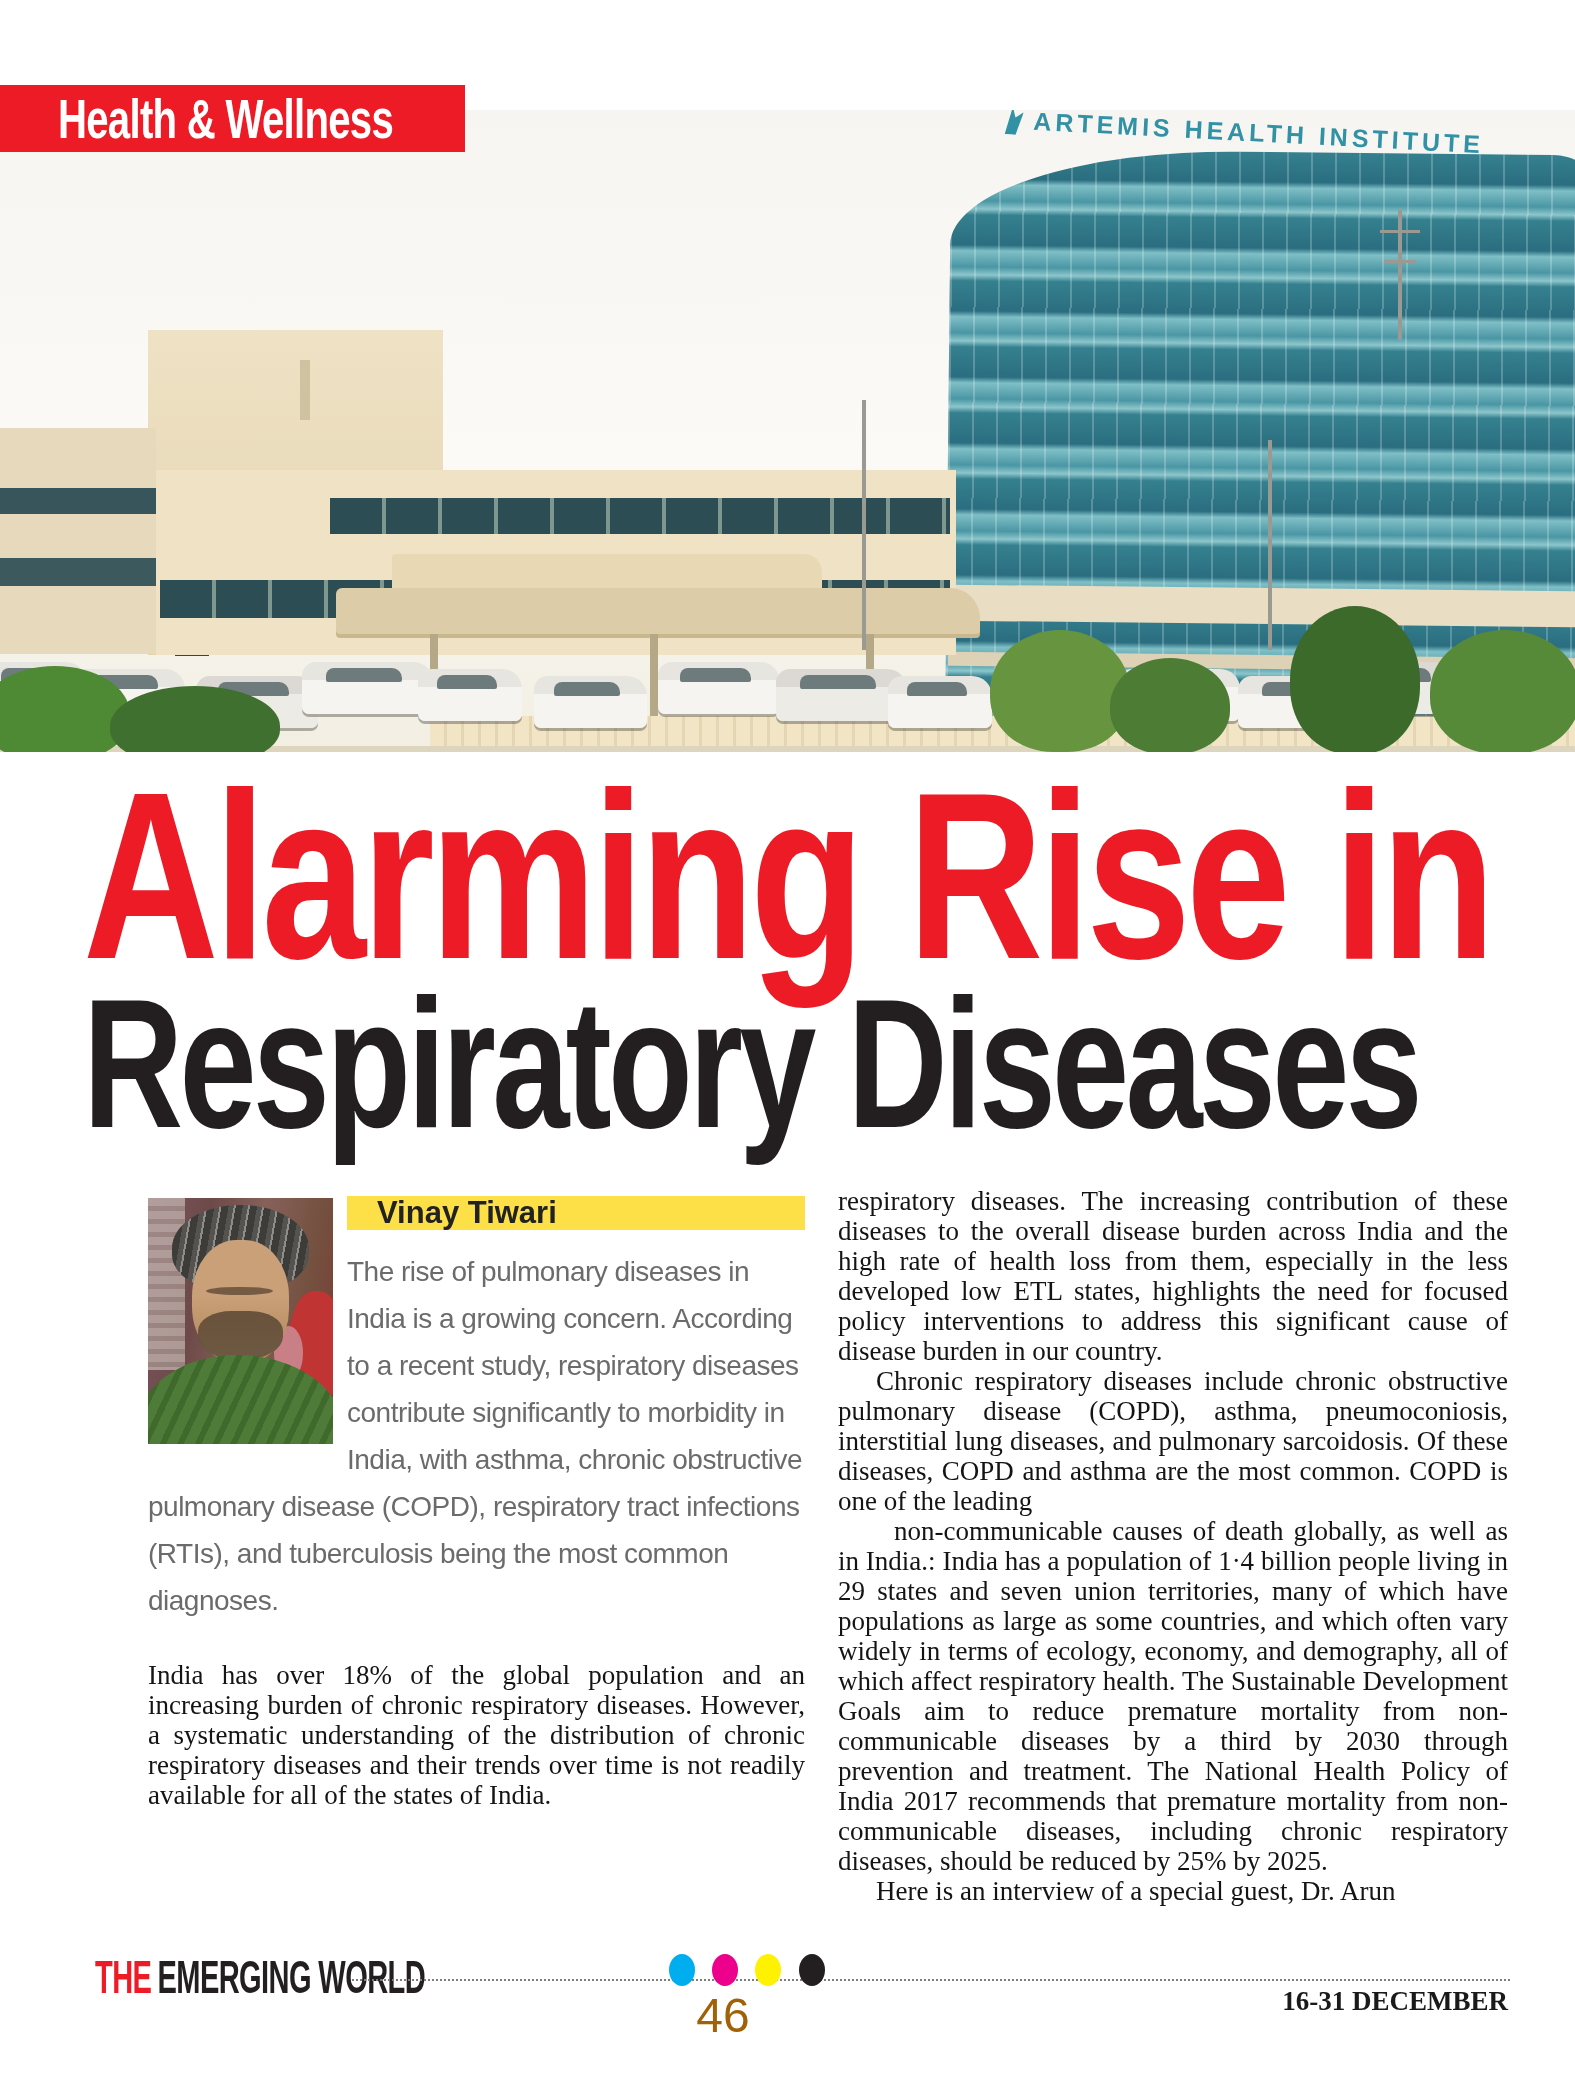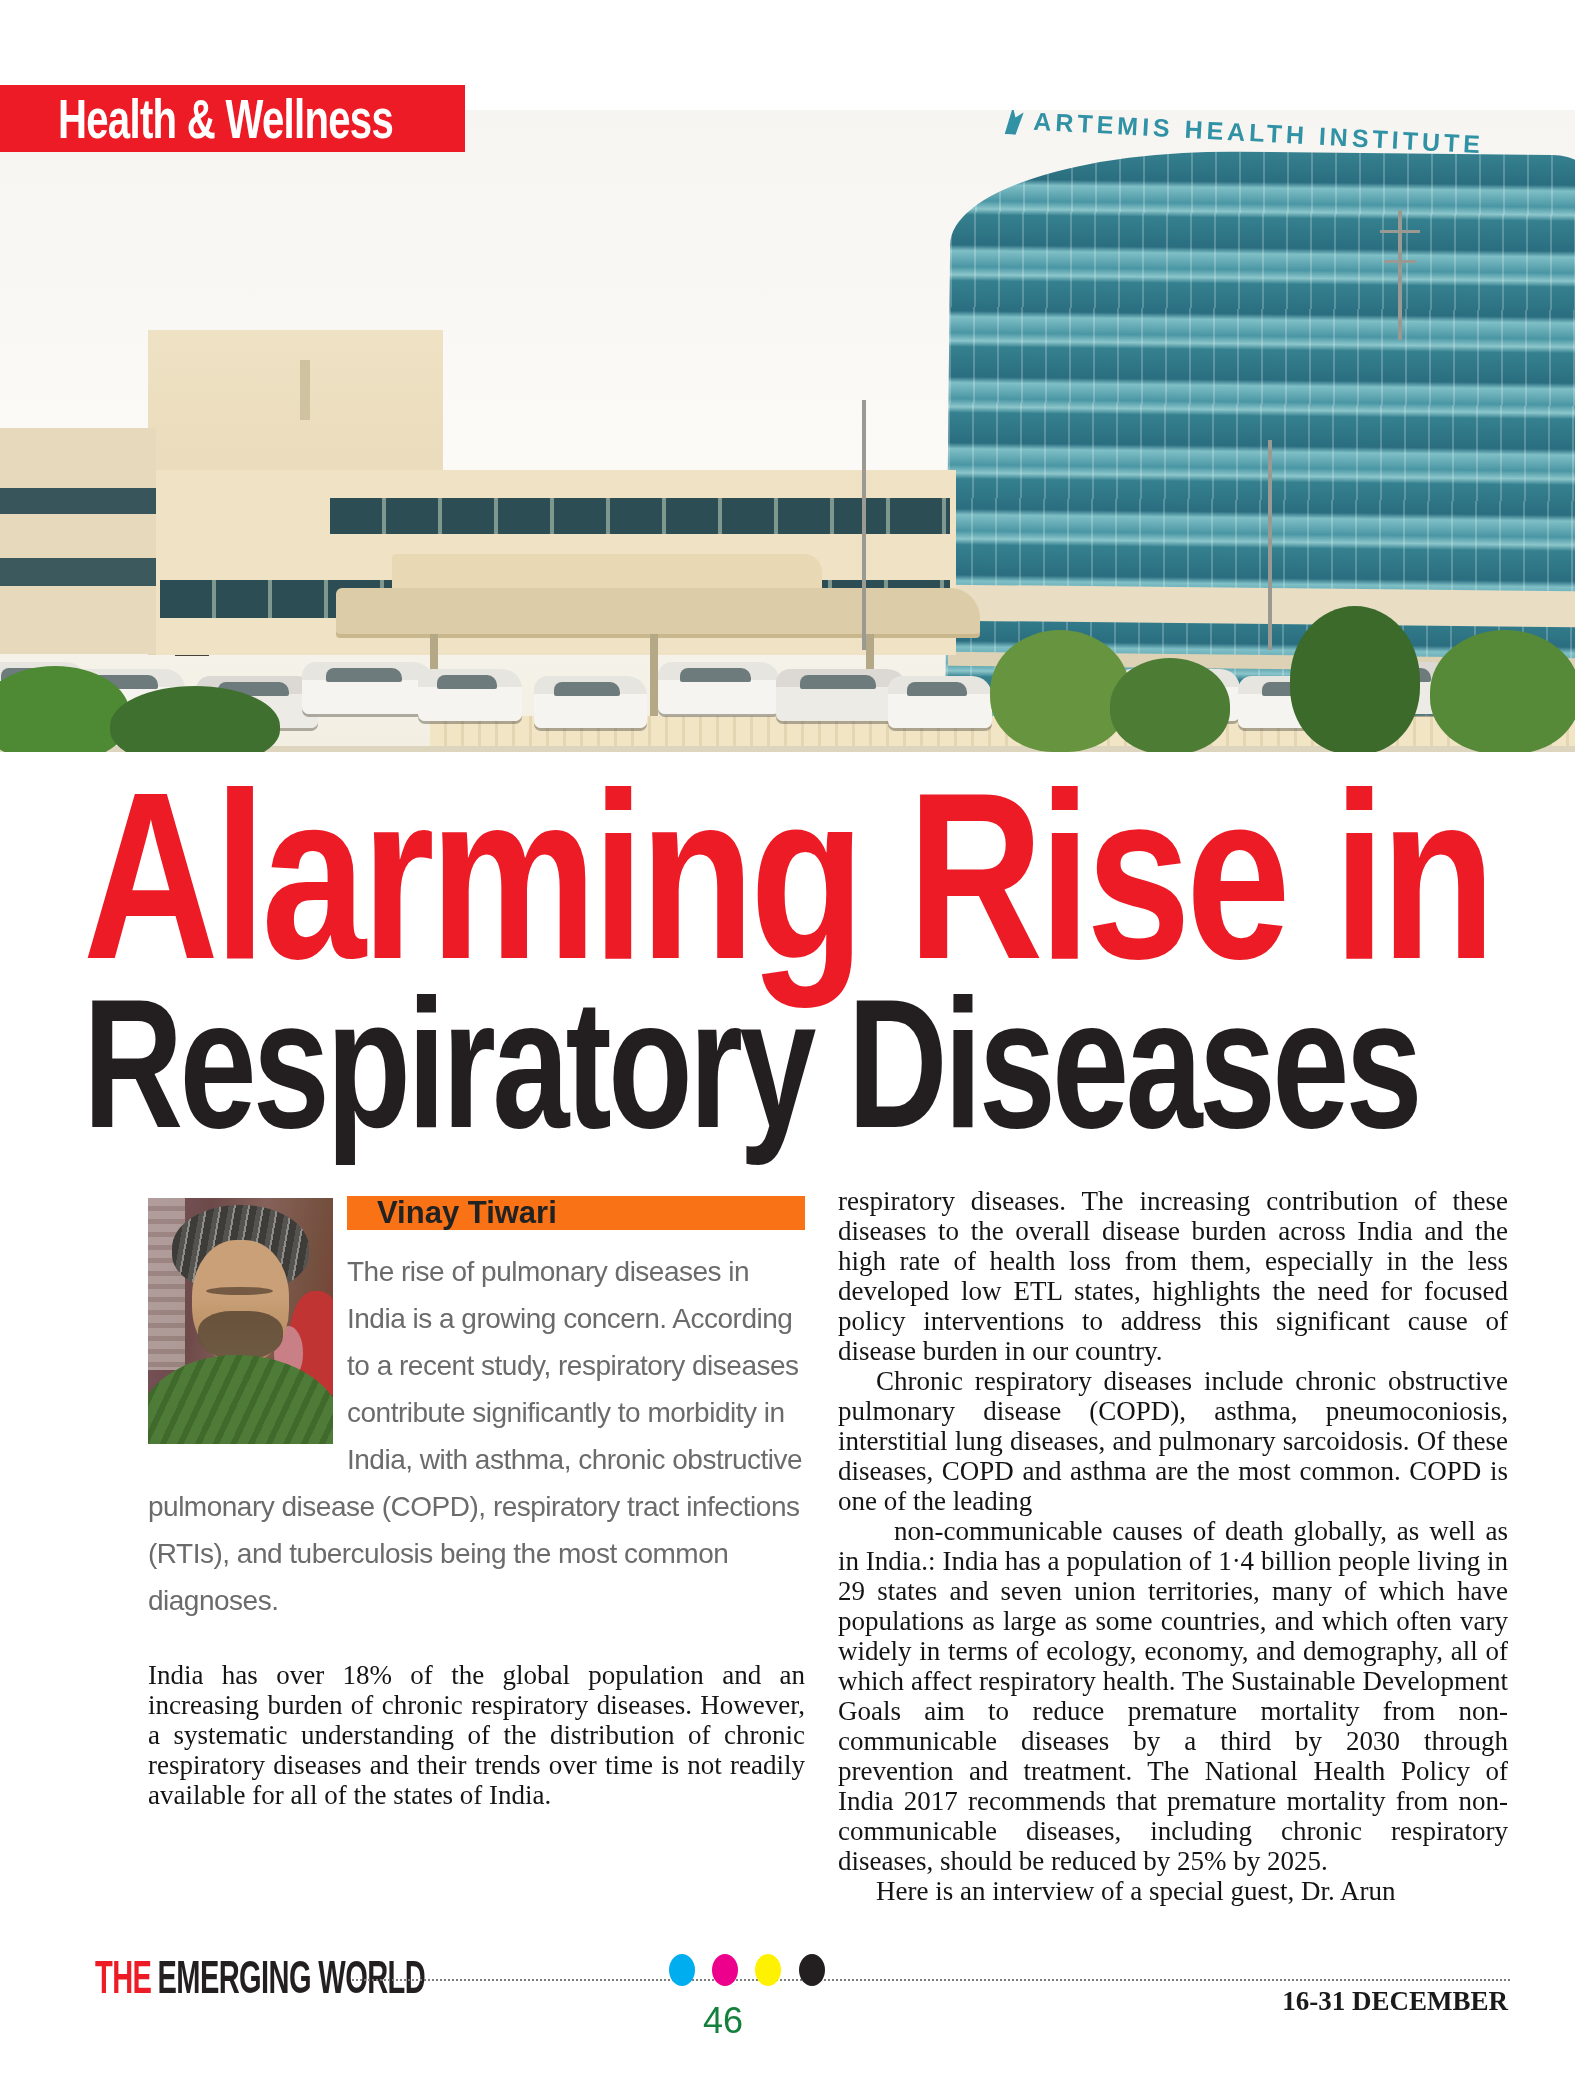--- a/index.html
+++ b/index.html
@@ -73,39 +73,39 @@
   .ap-pink{right:16%;top:52%;width:16%;height:22%;background:#c97f86;border-radius:50%;}
   .ap-hair{left:13%;top:3%;width:74%;height:35%;border-radius:50% 50% 42% 42%;
            background:repeating-linear-gradient(100deg,#55534f 0 5px,#8f8d8a 5px 7px,#3e3c39 7px 14px);}
   .ap-face{left:24%;top:17%;width:52%;height:50%;border-radius:46% 46% 44% 46%;
            background:linear-gradient(180deg,#c9a078 0 45%,#b08457 100%);}
   .ap-brow{left:14%;top:38%;width:70%;height:7%;background:rgba(50,35,25,0.55);border-radius:50%;}
   .ap-beard{left:6%;top:58%;width:88%;height:40%;border-radius:40% 40% 48% 48%;
             background:linear-gradient(180deg,rgba(90,70,50,0.85),#6e5a44);}
   .ap-sweater{left:-6%;top:64%;width:112%;height:42%;border-radius:48% 52% 0 0/70% 74% 0 0;
             background:repeating-linear-gradient(115deg,#4e7c38 0 10px,#3f6a2c 10px 16px);}
-  .name-band{overflow:hidden;height:34px;background:#f97316;}
+  .name-band{overflow:hidden;height:34px;background:#fde047;}
   .name-band span{display:block;padding-left:30px;font-size:31px;line-height:34px;font-weight:bold;color:#222222;}
   .intro-text{margin-top:18px;font-size:28px;line-height:47px;color:#6b6b6b;letter-spacing:-0.5px;}
   .serif{font-family:"Liberation Serif",serif;font-size:27px;line-height:30px;color:#141414;text-align:justify;}
   .left-col .serif{margin-top:36px;}
   .serif p{margin:0;}
   .serif p.indent{text-indent:38px;font-family:Liberation Serif, serif;}
   .serif p.indent-big{text-indent:56px;}
   .right-col{position:absolute;left:838px;top:1186px;width:670px;}
   .lead-bold{font-weight:normal;}
 
   
   .brand{position:absolute;left:95px;top:1954px;font-size:46px;line-height:46px;font-weight:bold;
          white-space:nowrap;display:inline-block;transform-origin:left top;letter-spacing:-1px;color:#231f20;}
   .brand .the{color:#ec1b26;margin-right:10px;}
   .dotted-rule{position:absolute;left:352px;top:1979px;width:1158px;height:0;border-top:2px dotted #7d7d7d;}
   .cmyk-dot{position:absolute;top:1954px;width:26px;height:32px;border-radius:50%;}
   .page-number{position:absolute;left:688px;top:1988px;width:70px;text-align:center;
-               font-size:36px;color:#15803d;margin-top:12px;}
+               font-size:48px;color:#a16207;}
   .issue-date{position:absolute;right:67px;top:1986px;font-family:"Liberation Serif",serif;
               font-weight:bold;font-size:27px;color:#1a1a1a;white-space:nowrap;}
 </style>
 </head>
 <body>
 
 <div class="page">
 
   <div class="photo">
     <div class="tower"></div>

